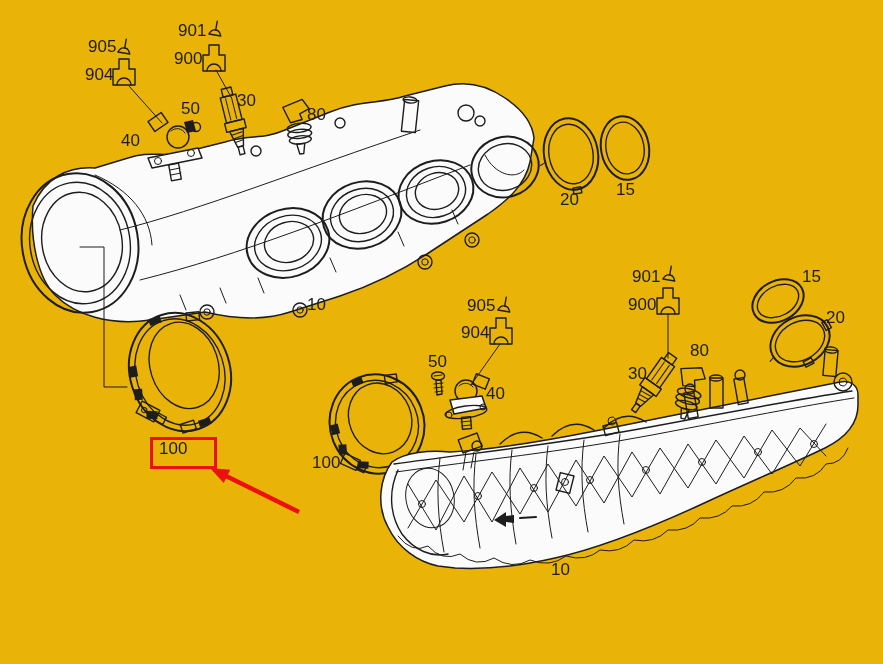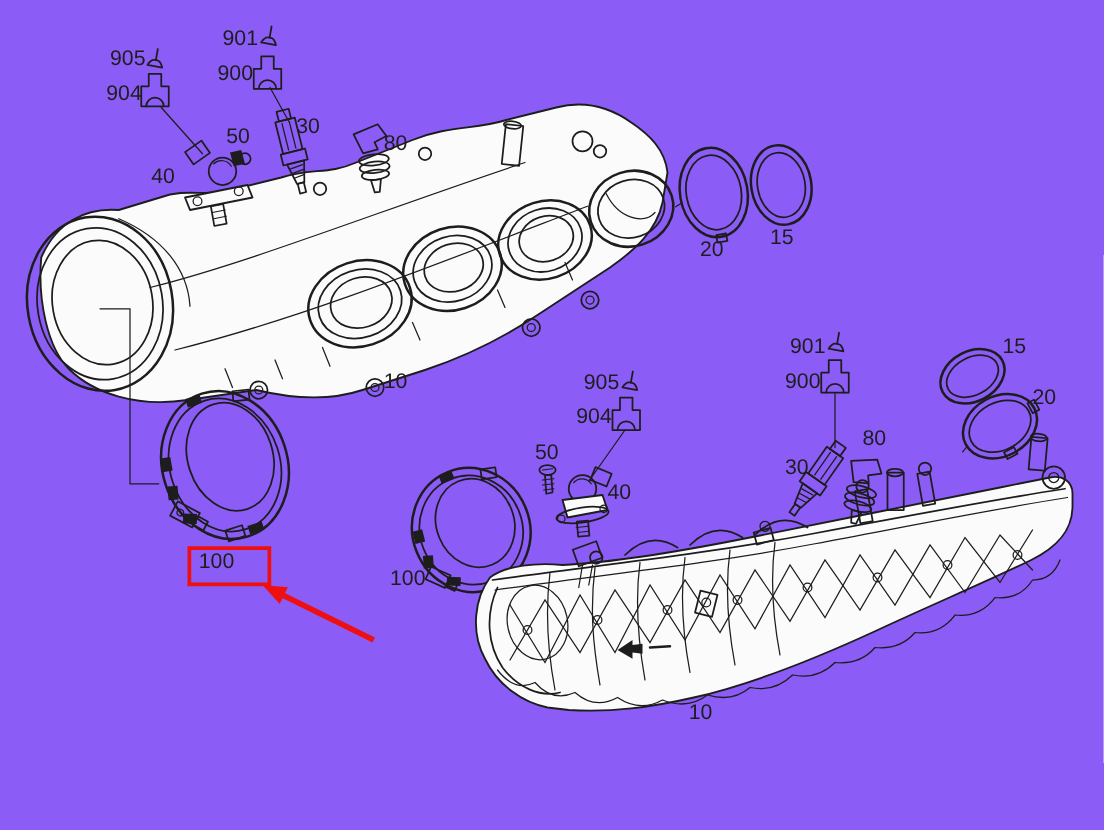--- a/index.html
+++ b/index.html
@@ -1,16 +1,16 @@
 <!DOCTYPE html>
 <html><head>
 <meta charset="utf-8">
 <style>
   html,body{margin:0;padding:0;background:#fbfbfb;}
-  .stage{position:relative;width:883px;height:664px;background:#8b5cf6;overflow:hidden;
+  .stage{position:relative;width:883px;height:664px;background:#eab308;overflow:hidden;
          font-family:"Liberation Sans",sans-serif;}
   .art{position:absolute;left:0;top:0;}
   .lbl{position:absolute;font-size:17px;font-weight:400;color:#1d1d1d;line-height:1;
        white-space:nowrap;user-select:none;}
   .hibox{position:absolute;left:150px;top:437px;width:61px;height:26px;
          border:3px solid #ee1010;background:transparent;}
   svg .ln{fill:none;stroke:#1d1d1d;stroke-width:1.4;stroke-linecap:round;stroke-linejoin:round;}
   svg .ln2{fill:none;stroke:#1d1d1d;stroke-width:2;stroke-linecap:round;stroke-linejoin:round;}
   svg .thin{fill:none;stroke:#1d1d1d;stroke-width:1;stroke-linecap:round;}
   svg .wfill{fill:#fbfbfb;stroke:#1d1d1d;stroke-width:1.5;stroke-linejoin:round;}

